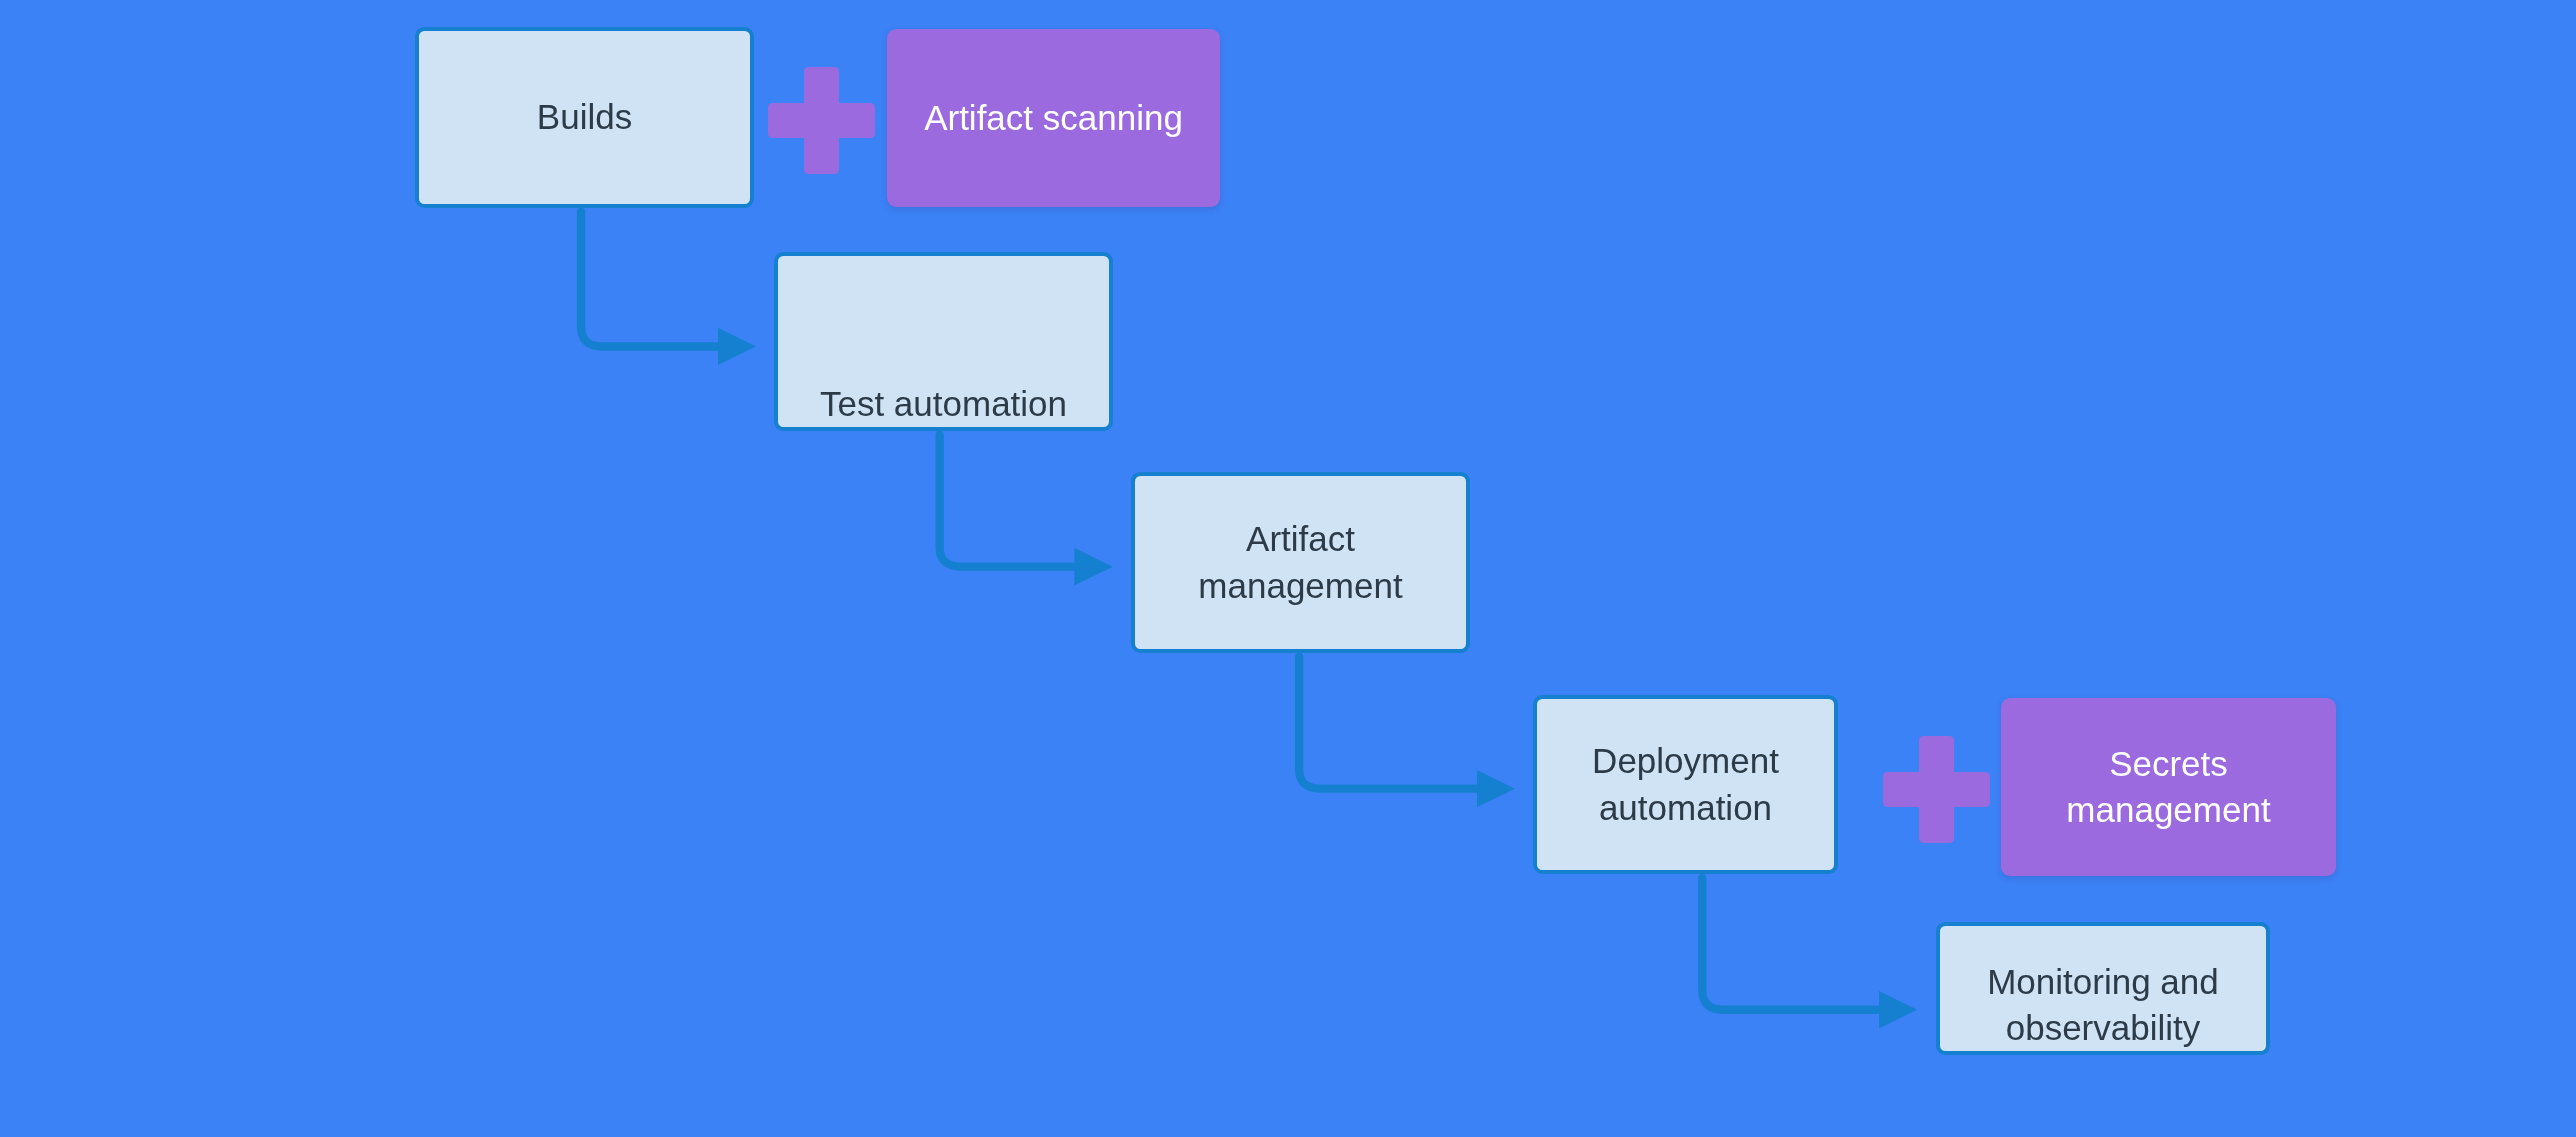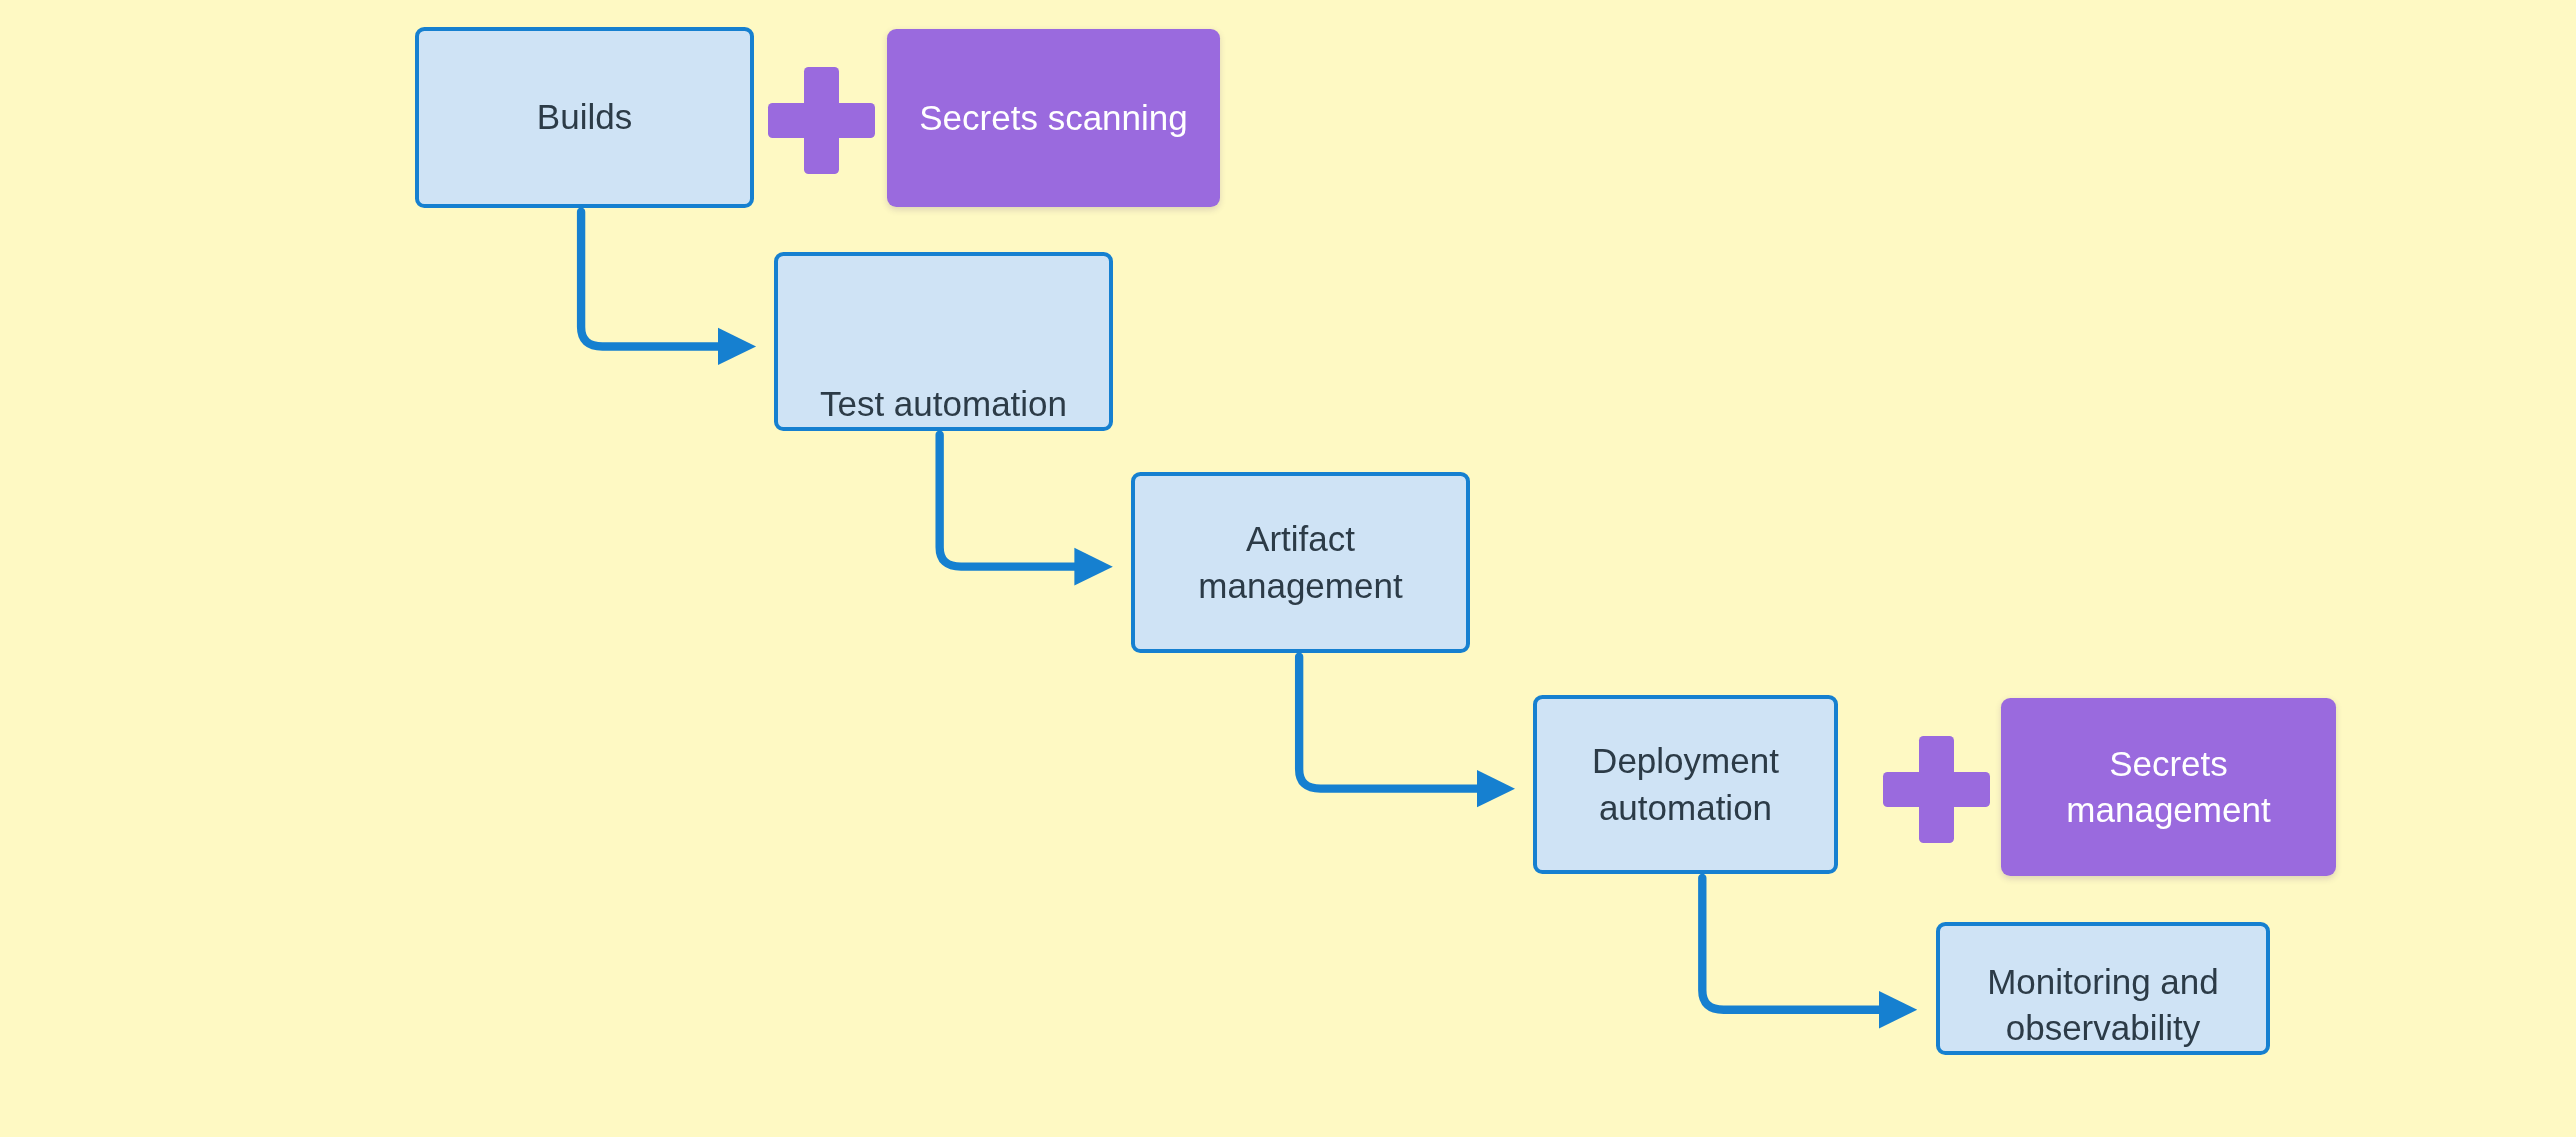--- a/index.html
+++ b/index.html
@@ -8,21 +8,21 @@
     padding: 0;
     background: #eff2f6;
   }
   body {
     font-family: "Liberation Sans", "DejaVu Sans", sans-serif;
   }
   #canvas {
     position: relative;
     width: 2576px;
     height: 1137px;
-    background: #fef9c3;
+    background: #3b82f6;
     overflow: hidden;
   }
   #edges {
     position: absolute;
     left: 0;
     top: 0;
     width: 2576px;
     height: 1137px;
     pointer-events: none;
   }
@@ -85,21 +85,21 @@
     <g id="connector-group" fill="none" stroke="#1680d0" stroke-width="9" stroke-linecap="round" stroke-linejoin="round">
         <path d="M 625 228 L 625 352 Q 625 373 648 373 L 790 373" marker-end="url(#arrowhead)"></path>
         <path d="M 1011 468 L 1011 589 Q 1011 610 1034 610 L 1174 610" marker-end="url(#arrowhead)"></path>
         <path d="M 1398 707 L 1398 828 Q 1398 849 1421 849 L 1607 849" marker-end="url(#arrowhead)"></path>
         <path d="M 1832 945 L 1832 1066 Q 1832 1087 1855 1087 L 2040 1087" marker-end="url(#arrowhead)"></path>
       </g>
   </svg>
 
   <div id="node-layer">
       <div class="node blue" style="left: 415px; top: 27px; width: 339px; height: 181px;"><span>Builds</span></div>
-      <div class="node purple" style="left: 887px; top: 29px; width: 333px; height: 178px;"><span>Secrets scanning</span></div>
+      <div class="node purple" style="left: 887px; top: 29px; width: 333px; height: 178px;"><span>Artifact scanning</span></div>
       <div class="node blue" style="left: 774px; top: 252px; width: 339px; height: 179px; align-items: flex-end;"><span>Test automation</span></div>
       <div class="node blue" style="left: 1131px; top: 472px; width: 339px; height: 181px;"><span>Artifact
 management</span></div>
       <div class="node blue" style="left: 1533px; top: 695px; width: 305px; height: 179px;"><span>Deployment
 automation</span></div>
       <div class="node purple" style="left: 2001px; top: 698px; width: 335px; height: 178px;"><span>Secrets
 management</span></div>
       <div class="node blue" style="left: 1936px; top: 922px; width: 334px; height: 133px; align-items: flex-end;"><span>Monitoring and
 observability</span></div>
     </div>

